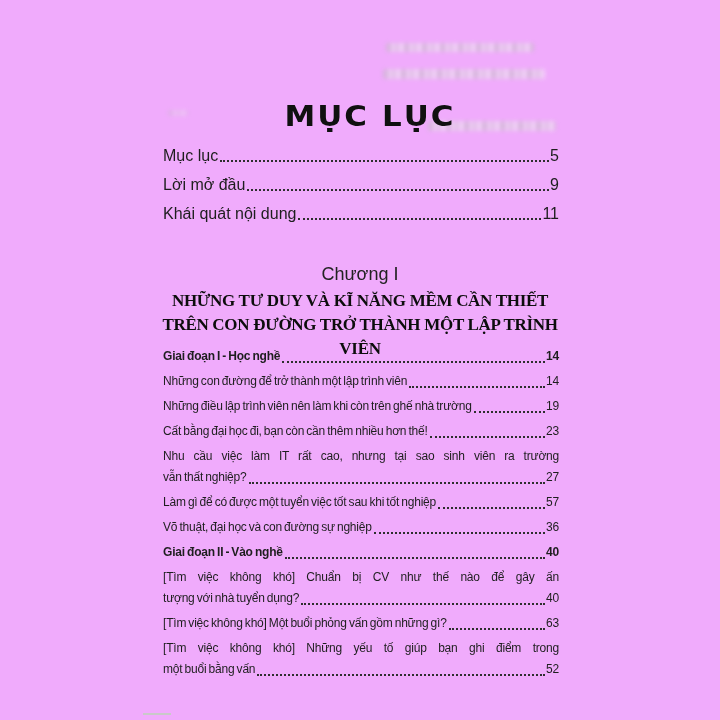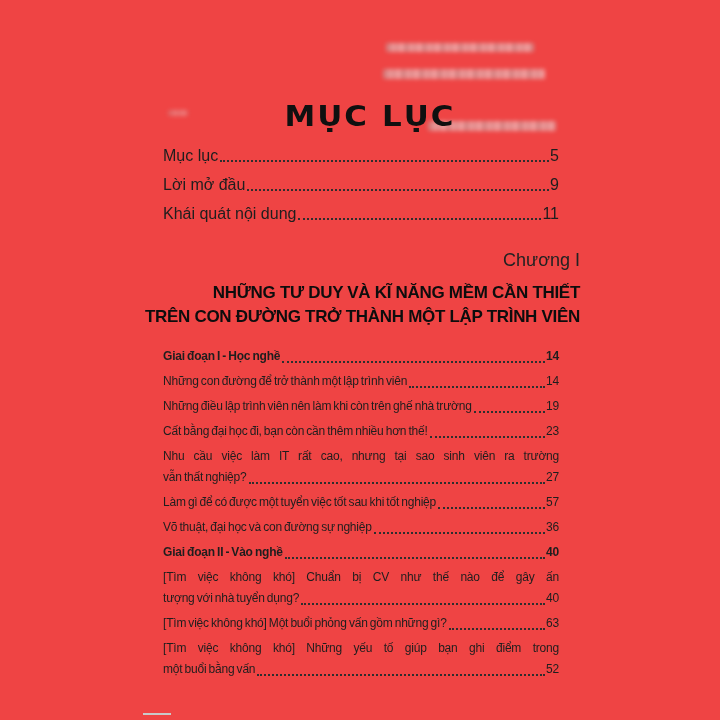--- a/index.html
+++ b/index.html
@@ -5,21 +5,21 @@
   * { box-sizing: border-box; margin: 0; padding: 0; }
   html, body { width: 720px; height: 720px; }
   body {
     background: #ffffff;
     font-family: "Liberation Sans", "DejaVu Sans", sans-serif;
     color: #1e1e1e;
   }
   .page {
     position: relative;
     width: 720px; height: 720px;
-    background: #ef4444;
+    background: #f0abfc;
     overflow: hidden;
   }
 
   
   .title {
     position: absolute;
     top: 98px; left: 150px; width: 440px;
     text-align: center;
     font-family: "DejaVu Sans", sans-serif;
     font-size: 30px;
@@ -50,27 +50,27 @@
   .pagenum { flex: 0 0 auto; white-space: nowrap; }
   .pre-line {
     line-height: 21px;
     text-align: justify;
     text-align-last: justify;
   }
 
   
   .chapter {
     position: absolute;
-    top: 249px; left: 140px; width: 440px;
-    text-align: right;
+    top: 263px; left: 140px; width: 440px;
+    text-align: center;
   }
   .chapter-label { font-size: 18px; line-height: 22px; color: #222222; }
   .chapter-title {
-    margin-top: 10px;
-    font-family: Liberation Sans, sans-serif;
+    margin-top: 4px;
+    font-family: Liberation Serif, serif;
     font-weight: 700;
     font-size: 17px;
     line-height: 24px;
     letter-spacing: -0.3px;
     color: #0d0d0d;
   }
 
   
   .ghost {
     position: absolute;

